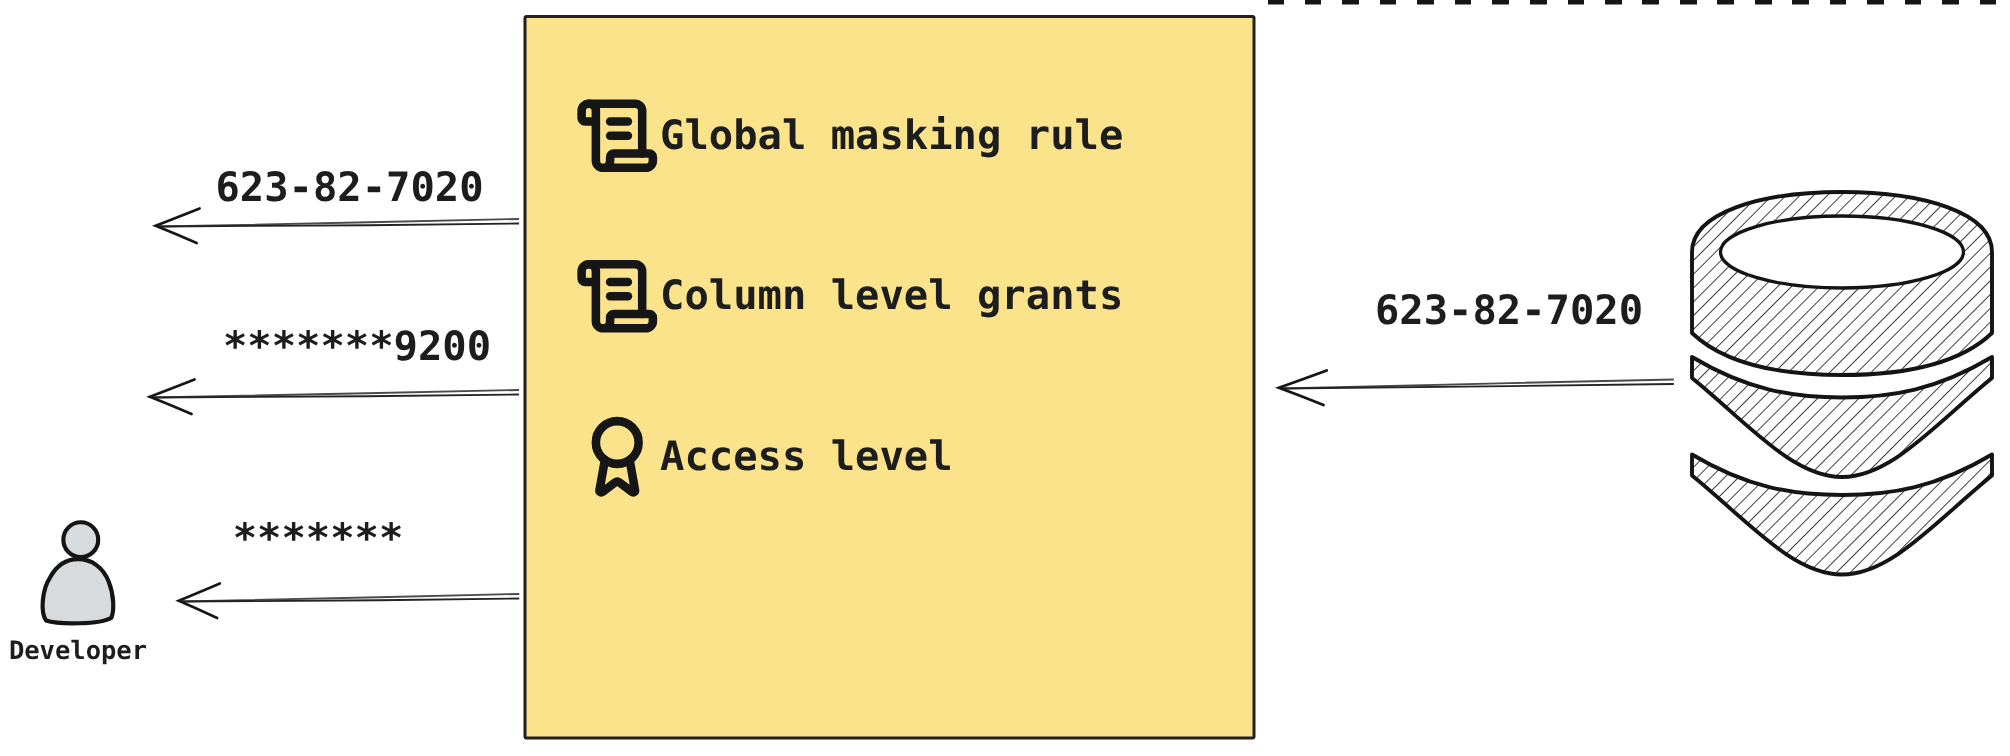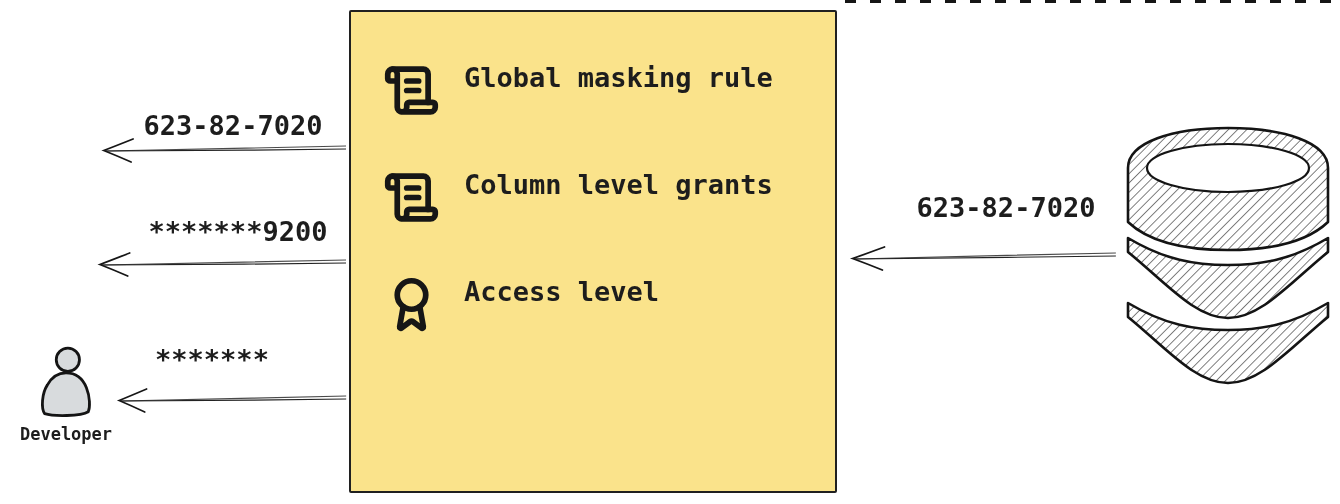--- a/index.html
+++ b/index.html
@@ -11,30 +11,30 @@
   .dash-top {
     position:absolute; left:845px; top:0; width:495px; height:3px;
     background:repeating-linear-gradient(90deg,#161616 0 11px,transparent 11px 25px);
   }
   
   .policy-box {
     position:absolute; left:349px; top:10px; width:488px; height:483px;
     box-sizing:border-box; border:2.5px solid #202020; border-radius:2px;
     padding:50px 10px 0 32px; display:flex; flex-direction:column; gap:50px;
   }
-  .box-item { display:flex; align-items:flex-start; gap:24px; height:57px; }
+  .box-item { display:flex; align-items:center; height:57px; }
   .box-item svg { width:57px; height:57px; flex:none; }
   .box-item .item-label { font-size:27px; font-weight:600; white-space:nowrap; }
   
   .person { position:absolute; text-align:center; }
   .person svg { display:block; margin:0 auto; width:52px; height:74px; }
   .role { font-size:17px; font-weight:700; margin-top:4px; white-space:nowrap; }
   .person-analyst   { left:2px;  top:84px;  width:94px; }
   .person-support   { left:6px;  top:222px; width:94px; }
-  .person-developer { left:14px;  top:346px; width:104px; }
+  .person-developer { left:0;  top:346px; width:104px; }
   
   .arrow { position:absolute; }
   .arrow-analyst   { left:94px;  top:136px; width:254px; height:28px; }
   .arrow-support   { left:90px;  top:250px; width:258px; height:28px; }
   .arrow-developer { left:110px; top:386px; width:238px; height:28px; }
   .arrow-db        { left:842px; top:244px; width:276px; height:28px; }
   
   .alabel {
     position:absolute; font-size:27px; font-weight:600; text-align:center;
     white-space:nowrap;

